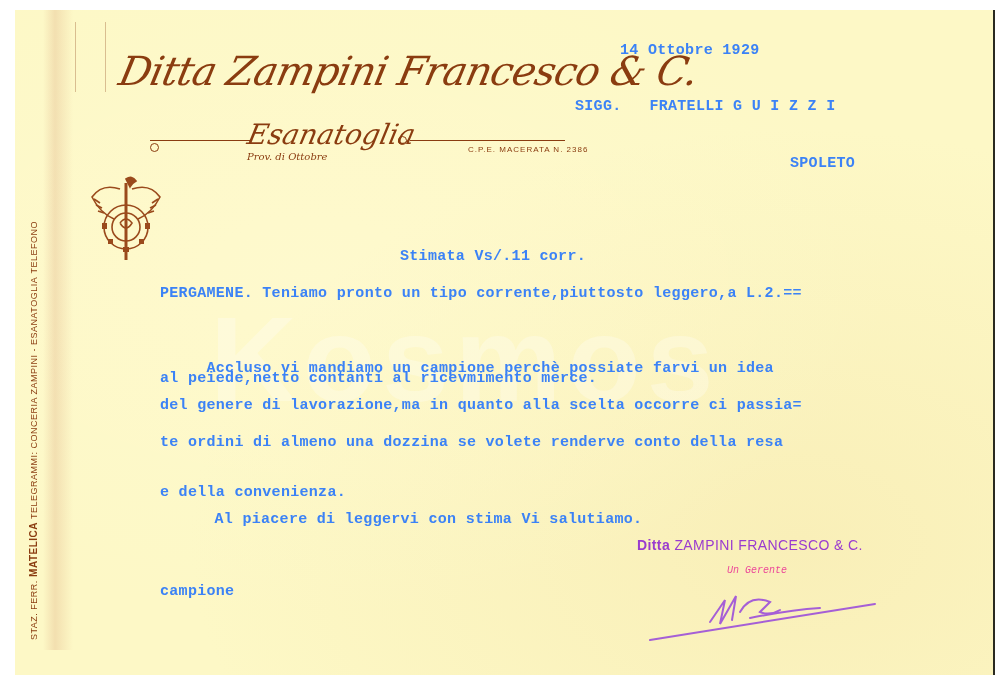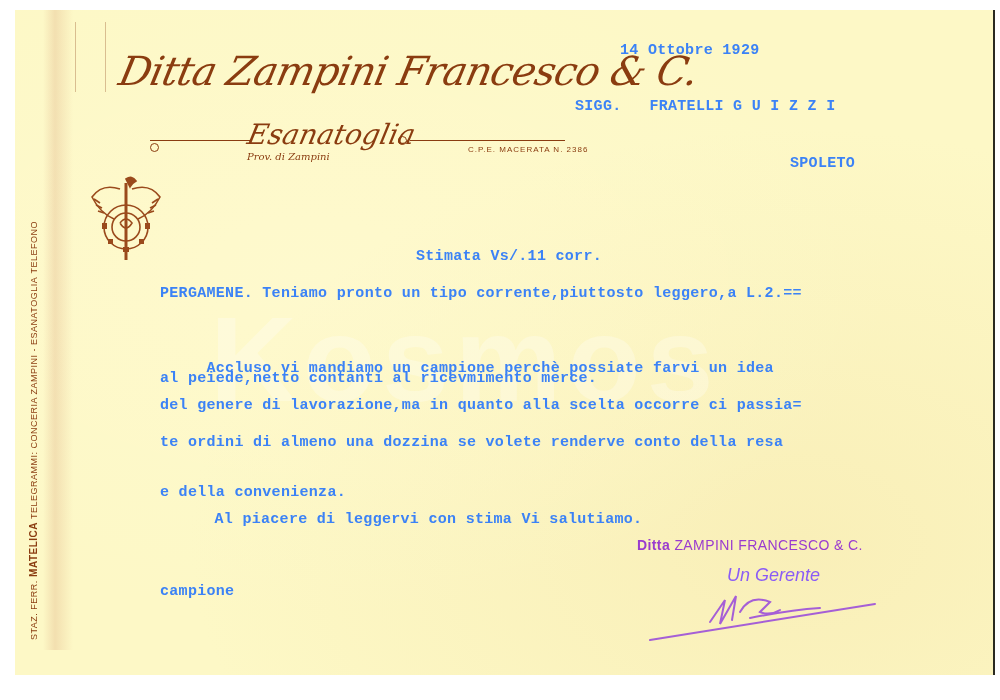--- a/index.html
+++ b/index.html
@@ -65,21 +65,21 @@
       font-size: 15px; font-weight: bold; color: #3b82f6; white-space: pre; letter-spacing: 0.3px;
     }
     .stamp-company {
       position: absolute; left: 637px; top: 537px;
       font-family: "Liberation Sans", sans-serif; font-size: 14px; color: #9a3ccf; letter-spacing: 0.4px;
       white-space: nowrap;
     }
     .stamp-company b { font-weight: bold; }
     .stamp-role {
       position: absolute; left: 727px; top: 565px;
-      font-family: Liberation Sans, sans-serif; font-style: italic; font-size: 18px; color: #8b5cf6;
+      font-family: Liberation Mono, monospace; font-style: italic; font-size: 10px; color: #ec4899;
     }
     .signature { position: absolute; left: 640px; top: 582px; width: 250px; height: 70px; }
 
     .watermark {
       position: absolute; left: 210px; top: 290px;
       font-family: "Liberation Sans", sans-serif; font-size: 120px; font-weight: bold;
       color: rgba(255,255,255,0.28); letter-spacing: 6px; pointer-events: none; text-align: center;
     }
   </style>
 </head>
@@ -91,21 +91,21 @@
 </div>
 
 <div class="watermark">Kosmos</div>
 
 <div class="letterhead-name">Ditta Zampini Francesco &amp; C.</div>
 <div class="flourish" style="left:150px; top:140px; width:100px;"></div>
 <div class="flourish-dot" style="left:150px; top:143px;"></div>
 <div class="flourish" style="left:410px; top:140px; width:155px;"></div>
 <div class="flourish-dot" style="left:398px; top:136px;"></div>
 <div class="letterhead-town">Esanatoglia</div>
-<div class="letterhead-prov">Prov. di Zampini</div>
+<div class="letterhead-prov">Prov. di Ottobre</div>
 <div class="cpe">C.P.E. MACERATA N. 2386</div>
 
 <svg class="emblem" viewBox="0 0 80 100">
   <g fill="none" stroke="#9a4a1c" stroke-width="1.6">
     <circle cx="40" cy="62" r="22"></circle>
     <circle cx="40" cy="62" r="14"></circle>
     <path d="M40 14 q6 -4 10 2 q-4 2 -6 6 z" fill="#9a4a1c"></path>
     <path d="M34 24 q-18 -6 -28 8 q8 16 22 22"></path>
     <path d="M46 24 q18 -6 28 8 q-8 16 -22 22"></path>
     <path d="M8 34 l6 4 M10 40 l6 3 M12 46 l6 2"></path>
@@ -126,21 +126,21 @@
   <span class="sm">STAZ. FERR.</span>
   <span>MATELICA</span>
   <span class="sm">TELEGRAMMI: CONCERIA ZAMPINI - ESANATOGLIA</span>
   <span class="sm">TELEFONO</span>
 </div>
 
 <div class="typed" style="left:620px; top:42px;">14 Ottobre 1929</div>
 <div class="typed" style="left:575px; top:98px;">SIGG.   FRATELLI G U I Z Z I</div>
 <div class="typed" style="left:790px; top:155px;">SPOLETO</div>
 
-<div class="typed" style="left:416px; top:248px;">Stimata Vs/.11 corr.</div>
+<div class="typed" style="left:400px; top:248px;">Stimata Vs/.11 corr.</div>
 <div class="typed" style="left:160px; top:285px;">PERGAMENE. Teniamo pronto un tipo corrente,piuttosto leggero,a L.2.==</div>
 <div class="typed" style="left:160px; top:322px;margin-top:48px;">al peiede,netto contanti al ricevmimento merce.</div>
 <div class="typed" style="left:160px; top:360px;text-align:right;">     Accluso vi mandiamo un campione perchè possiate farvi un idea</div>
 <div class="typed" style="left:160px; top:397px;">del genere di lavorazione,ma in quanto alla scelta occorre ci passia=</div>
 <div class="typed" style="left:160px; top:434px;text-align:center;">te ordini di almeno una dozzina se volete renderve conto della resa</div>
 <div class="typed" style="left:160px; top:484px;">e della convenienza.</div>
 <div class="typed" style="left:168px; top:511px;">     Al piacere di leggervi con stima Vi salutiamo.</div>
 
 <div class="stamp-company">
   <b>Ditta</b>

